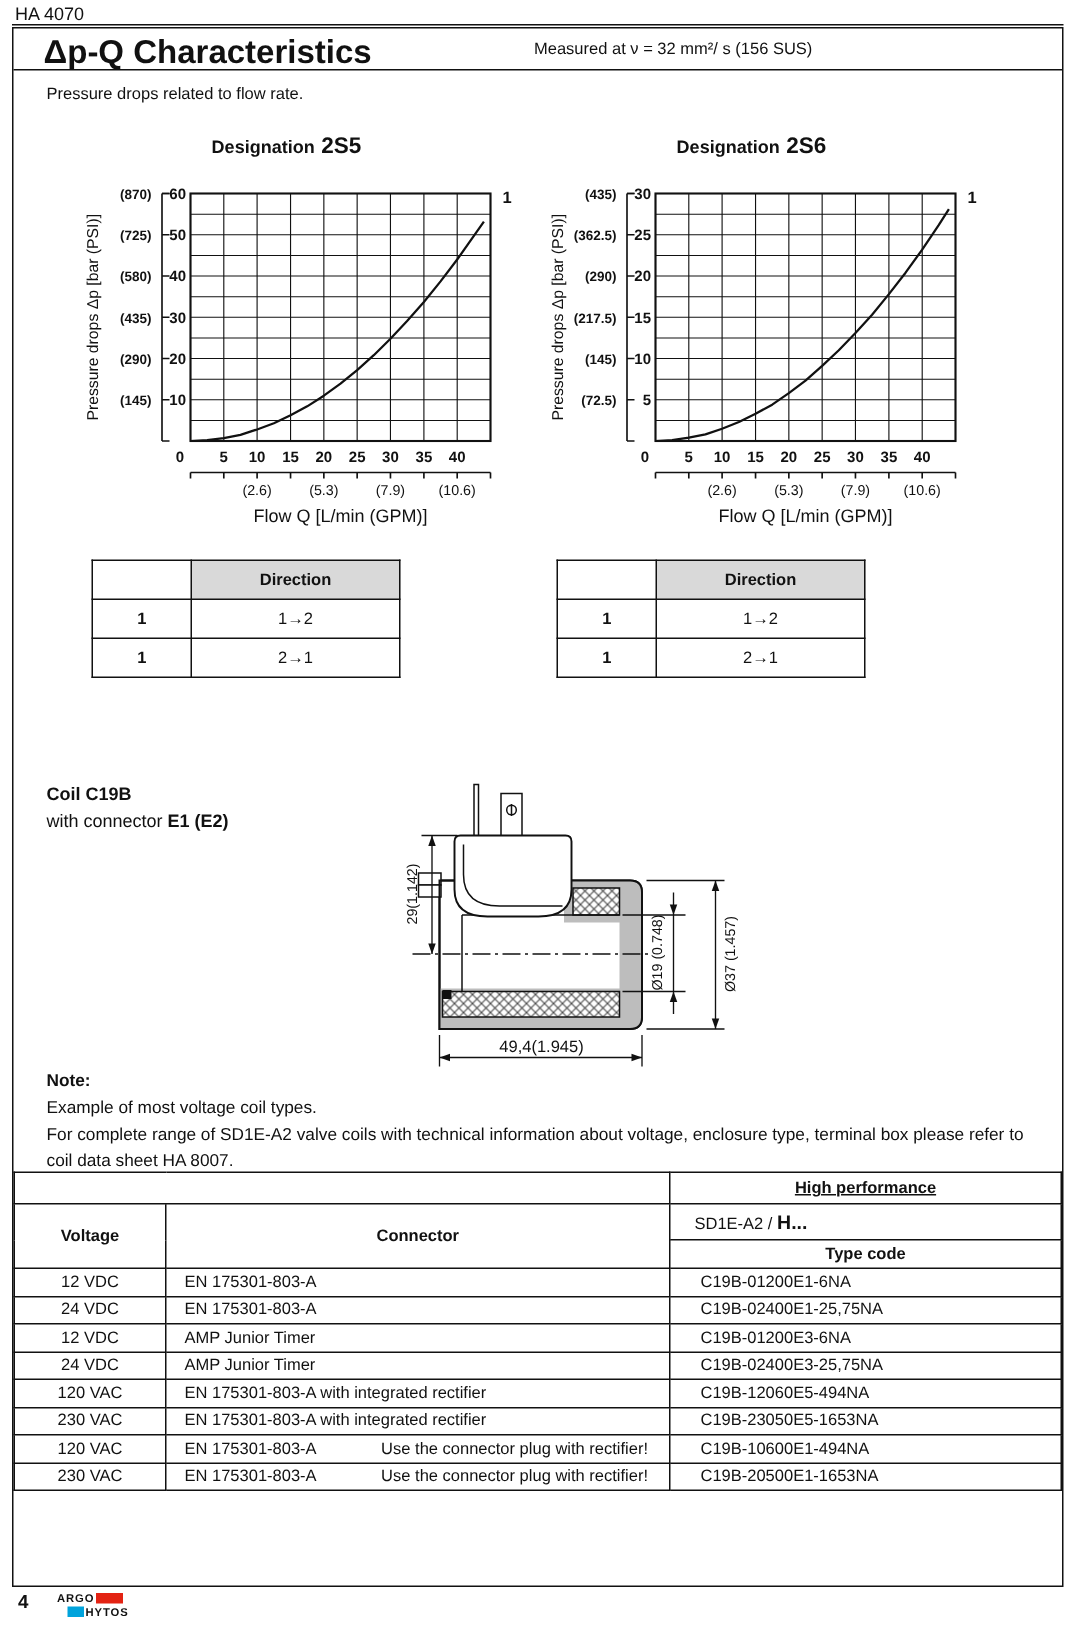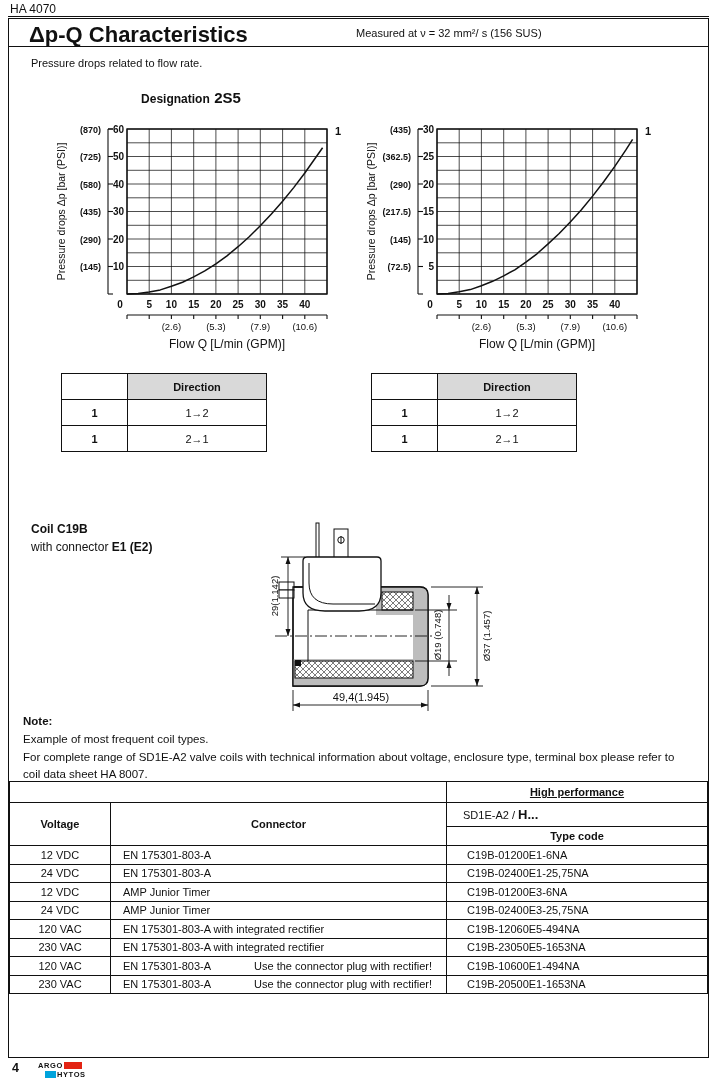--- a/index.html
+++ b/index.html
@@ -45,21 +45,21 @@
   
   .coil-label{position:absolute;left:22px;top:503px;font-size:12px;}
   .coil-name{font-weight:bold;margin-bottom:4px;}
   .coil-conn b{font-weight:bold;}
   .coil-drawing{position:absolute;left:222px;top:500px;}
   .coil-drawing text{font-family:"Liberation Sans",sans-serif;fill:#111;}
   .dim line{stroke:#111;stroke-width:.9;}
   .dim path{fill:#111;stroke:none;}
   .dtxt{font-size:9.5px;text-anchor:middle;}
   .dmid{font-size:11px;}
-  .note{position:absolute;left:14px;top:694px;width:664px;font-size:11.5px;line-height:1.55;}
+  .note{position:absolute;left:22px;top:694px;width:664px;font-size:11.5px;line-height:1.55;}
   .note-title{font-weight:bold;}
   
   .coil-table{position:absolute;left:0;top:762px;width:699px;border-collapse:collapse;table-layout:fixed;}
   .coil-table td{border:1px solid #111;font-size:11px;padding:1px 0;}
   .coil-table thead td{text-align:center;}
   .r1{height:21px;text-decoration:underline;} .r2{height:24px;} .r3{height:19px;}
   .hp,.hv,.hc,.tc{font-weight:bold;}
   .series{text-align:left !important;padding-left:16px !important;}
   .series-b{font-size:13px;font-weight:bold;}
   .coil-table tbody tr{height:18.5px;}
@@ -197,20 +197,24 @@
         </tr>
         <tr data-name="direction-row">
           <td class="dk" data-name="curve-key">1</td>
           <td data-name="direction-value">2→1</td>
         </tr>
       </tbody>
         </table>
     </div>
 
     <div class="chart-block" style="left:352px" data-name="chart-block-2s6">
+      <div class="chart-title" data-name="chart-title-2s6">
+        <span class="ct-pre" data-name="chart-title-prefix">Designation</span>
+        <span class="ct-code" data-name="chart-title-code">2S6</span>
+      </div>
       <svg class="chart-svg" width="330" height="232" viewBox="0 0 330 232" data-name="pq-plot-2s6">
           <g data-name="plot-grid">
             <line x1="76" y1="10" x2="76" y2="175"></line>
             <line x1="98.2" y1="10" x2="98.2" y2="175"></line>
             <line x1="120.4" y1="10" x2="120.4" y2="175"></line>
             <line x1="142.7" y1="10" x2="142.7" y2="175"></line>
             <line x1="164.9" y1="10" x2="164.9" y2="175"></line>
             <line x1="187.1" y1="10" x2="187.1" y2="175"></line>
             <line x1="209.3" y1="10" x2="209.3" y2="175"></line>
             <line x1="231.6" y1="10" x2="231.6" y2="175"></line>
@@ -373,21 +377,21 @@
         <line x1="197" y1="171" x2="197" y2="192"></line>
         <line x1="62" y1="186" x2="197" y2="186"></line>
         <path d="M62 186 l7 -2.5 v5 z"></path>
         <path d="M197 186 l-7 -2.5 v5 z"></path>
         <text class="dtxt dmid" x="130" y="182" data-name="dim-width-label">49,4(1.945)</text>
       </g>
     </svg>
 
     <div class="note" data-name="note-block">
       <div class="note-title" data-name="note-title">Note:</div>
-      <div data-name="note-line">Example of most frequent coil types.</div>
+      <div data-name="note-line">Example of most voltage coil types.</div>
       <div data-name="note-line">For complete range of SD1E-A2 valve coils with technical information about voltage, enclosure type, terminal box please refer to coil data sheet HA 8007.</div>
     </div>
 
     <table class="coil-table" data-name="coil-type-table">
       <colgroup>
           <col style="width:101px">
           <col style="width:336px">
           <col>
         </colgroup>
       <thead>

